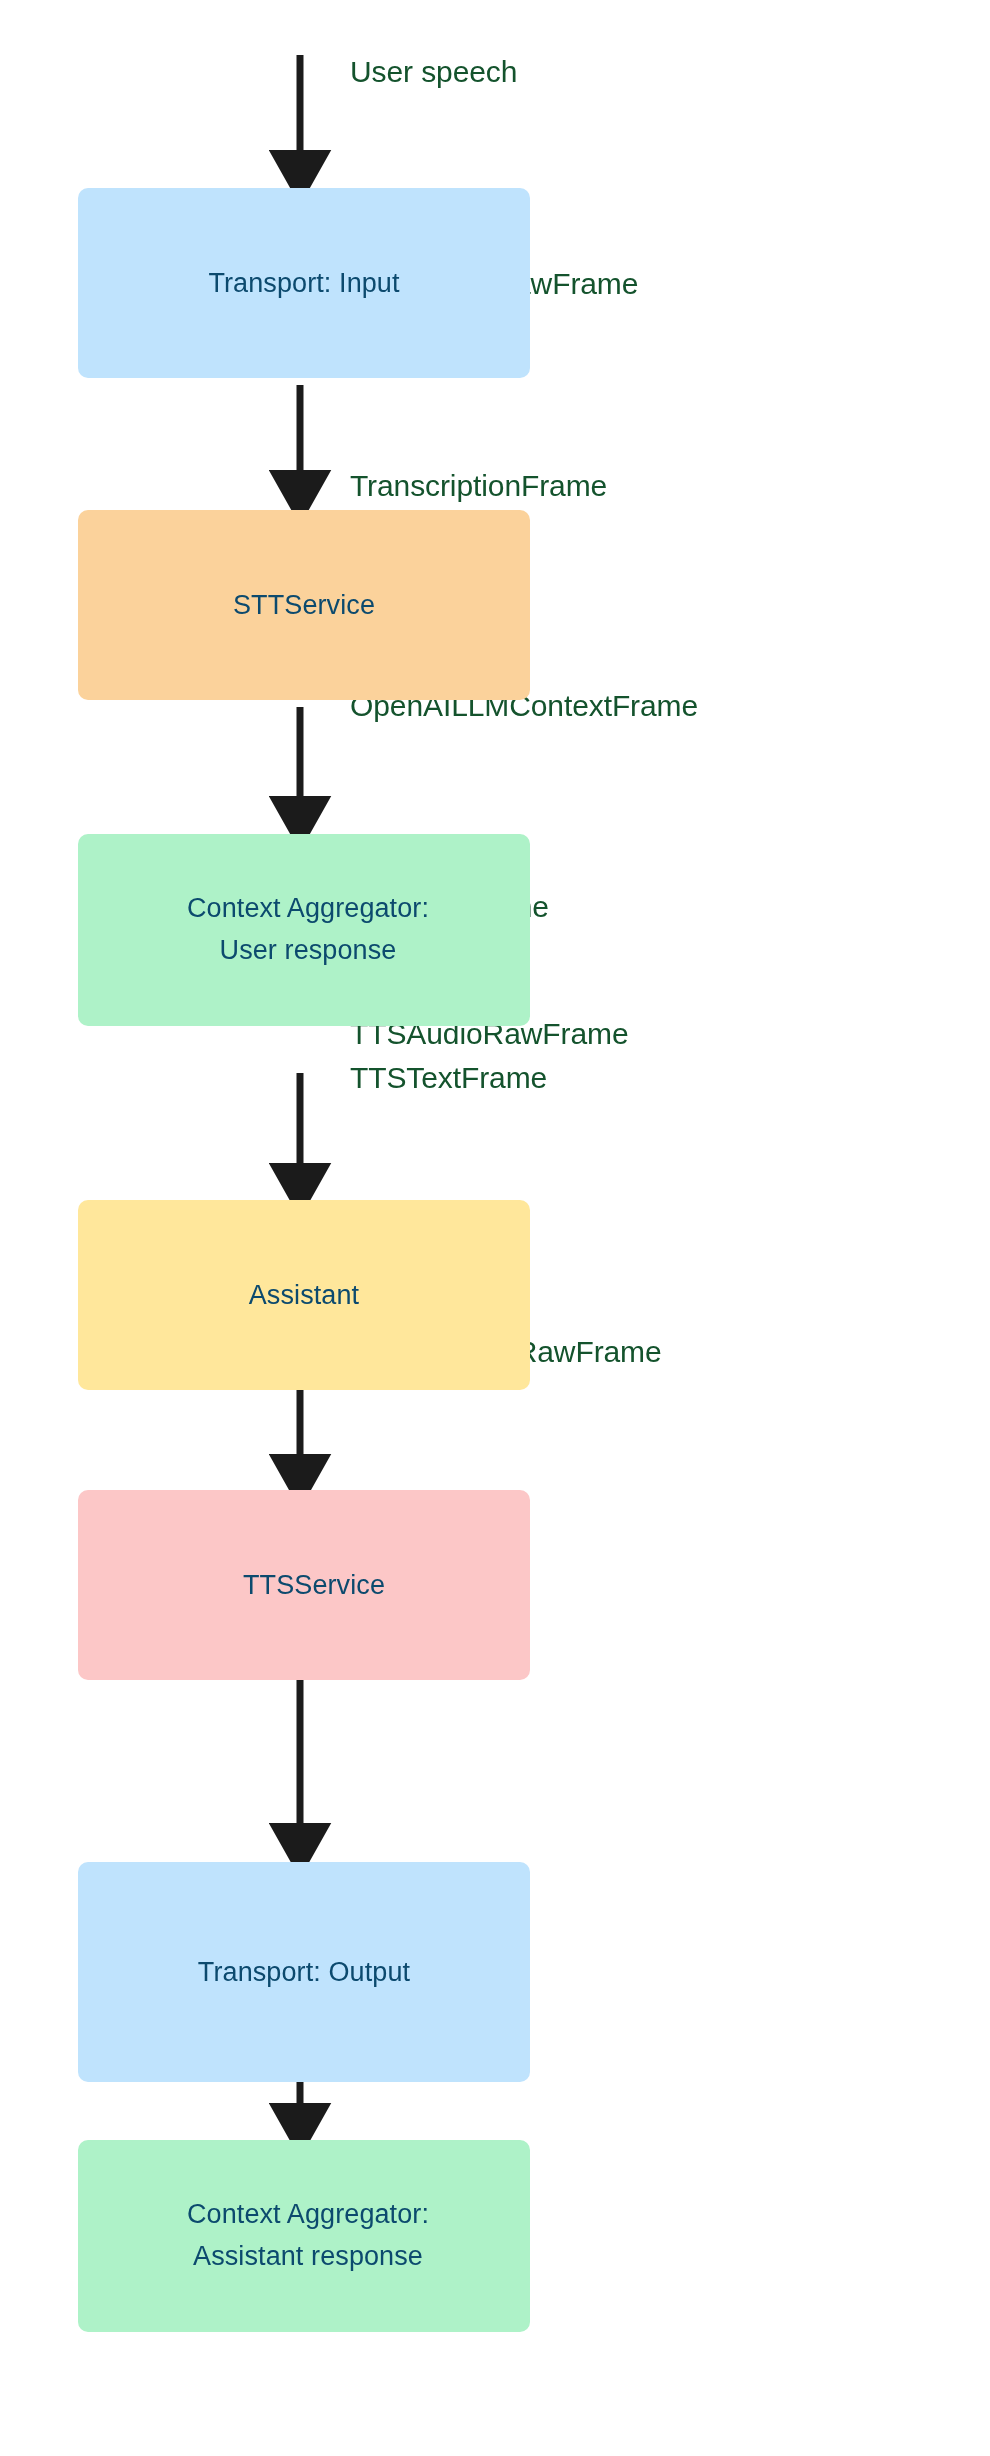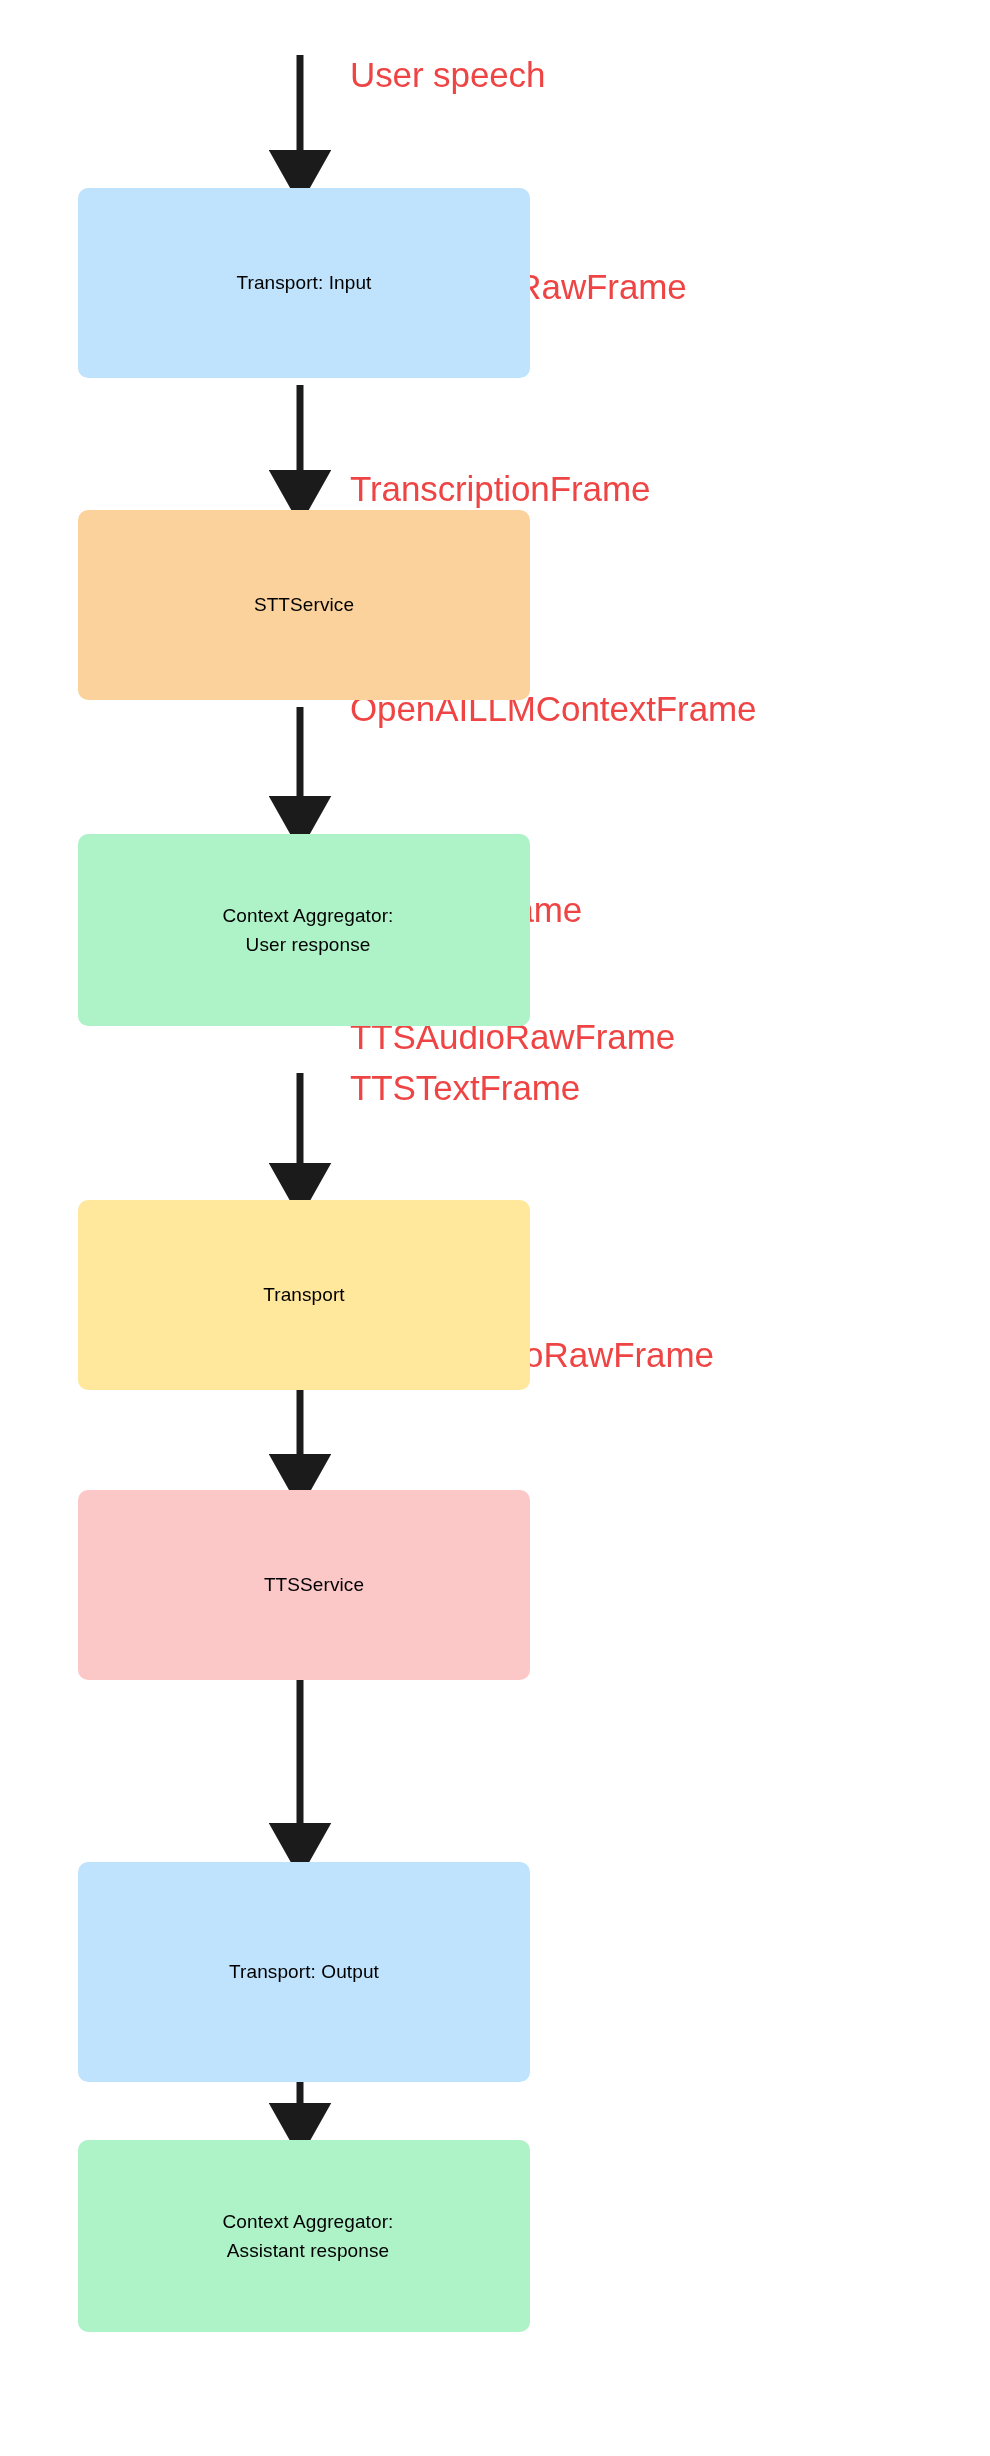--- a/index.html
+++ b/index.html
@@ -30,42 +30,42 @@
     width: 452px;
     border-radius: 10px;
     box-sizing: border-box;
     display: flex;
     flex-direction: column;
     align-items: center;
     justify-content: center;
     text-align: center;
   }
   .node .node-label {
-    font-size: 19px;
+    font-size: 27px;
     line-height: 1.42;
-    color: #000000;
+    color: #0c4a6e;
     letter-spacing: 0.1px;
     white-space: nowrap;
   }
   .node.two-line .node-label { line-height: 1.55; margin-left: 8px; }
 
   
   .edge {
     position: absolute;
     left: 0;
     top: 0;
     width: 990px;
     height: 2456px;
     pointer-events: none;
   }
   .edge-label {
     position: absolute;
-    font-size: 35px;
+    font-size: 30px;
     line-height: 1.45;
-    color: #ef4444;
+    color: #14532d;
     white-space: nowrap;
     letter-spacing: -0.1px;
   }
   .edge-label .l2 { display: block; }
 </style>
 </head>
 <body>
 
 <div id="diagram">
 
@@ -110,21 +110,21 @@
   <div class="node" style="top:510px; height:190px; background:#FBD29B;">
     <div class="node-label">STTService</div>
   </div>
 
   <div class="node two-line" style="top:834px; height:192px; background:#AEF2C8;">
     <div class="node-label">Context Aggregator:</div>
     <div class="node-label">User response</div>
   </div>
 
   <div class="node" style="top:1200px; height:190px; background:#FFE79B;">
-    <div class="node-label">Transport</div>
+    <div class="node-label">Assistant</div>
   </div>
 
   <div class="node" style="top:1490px; height:190px; background:#FCC7C7;padding-left:20px;">
     <div class="node-label">TTSService</div>
   </div>
 
   <div class="node" style="top:1862px; height:220px; background:#BFE3FD;">
     <div class="node-label">Transport: Output</div>
   </div>
 

